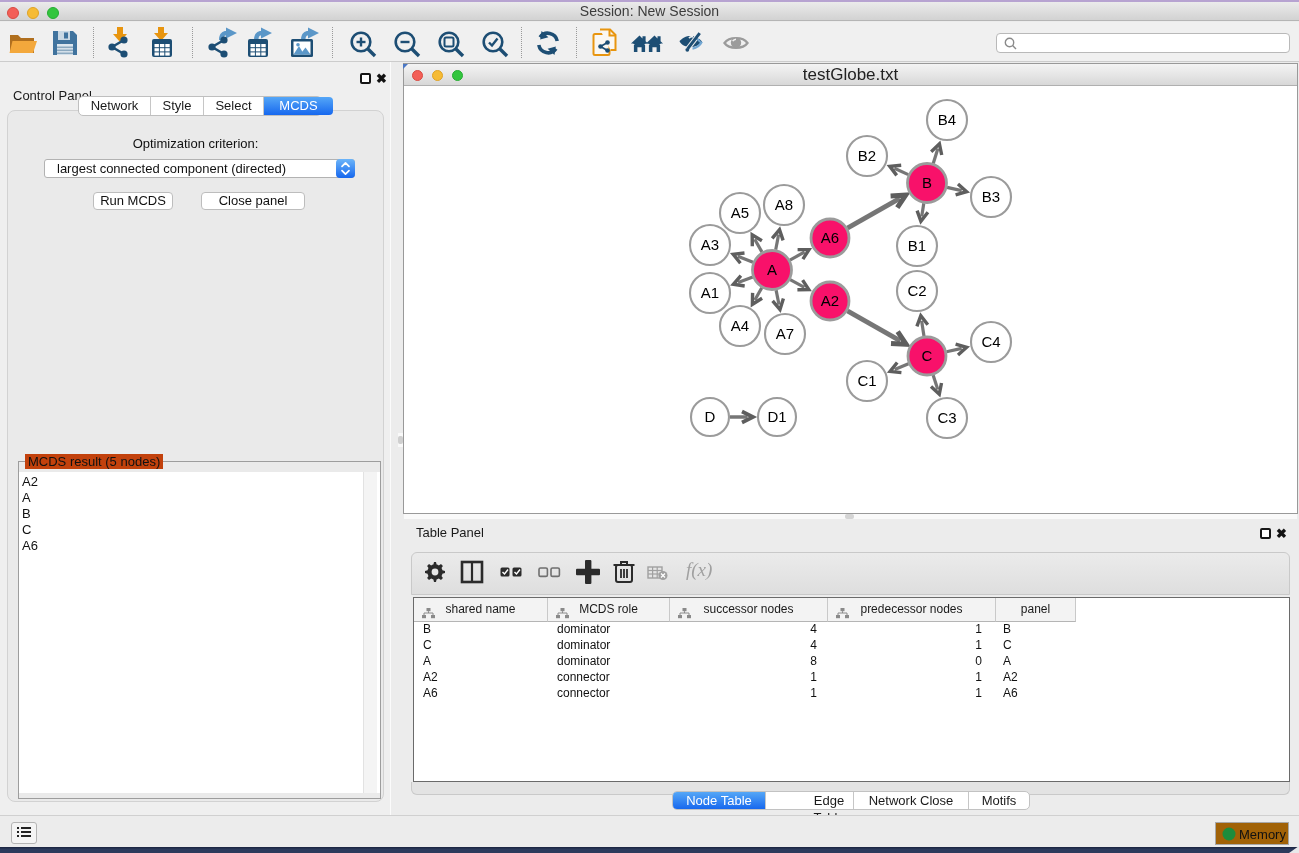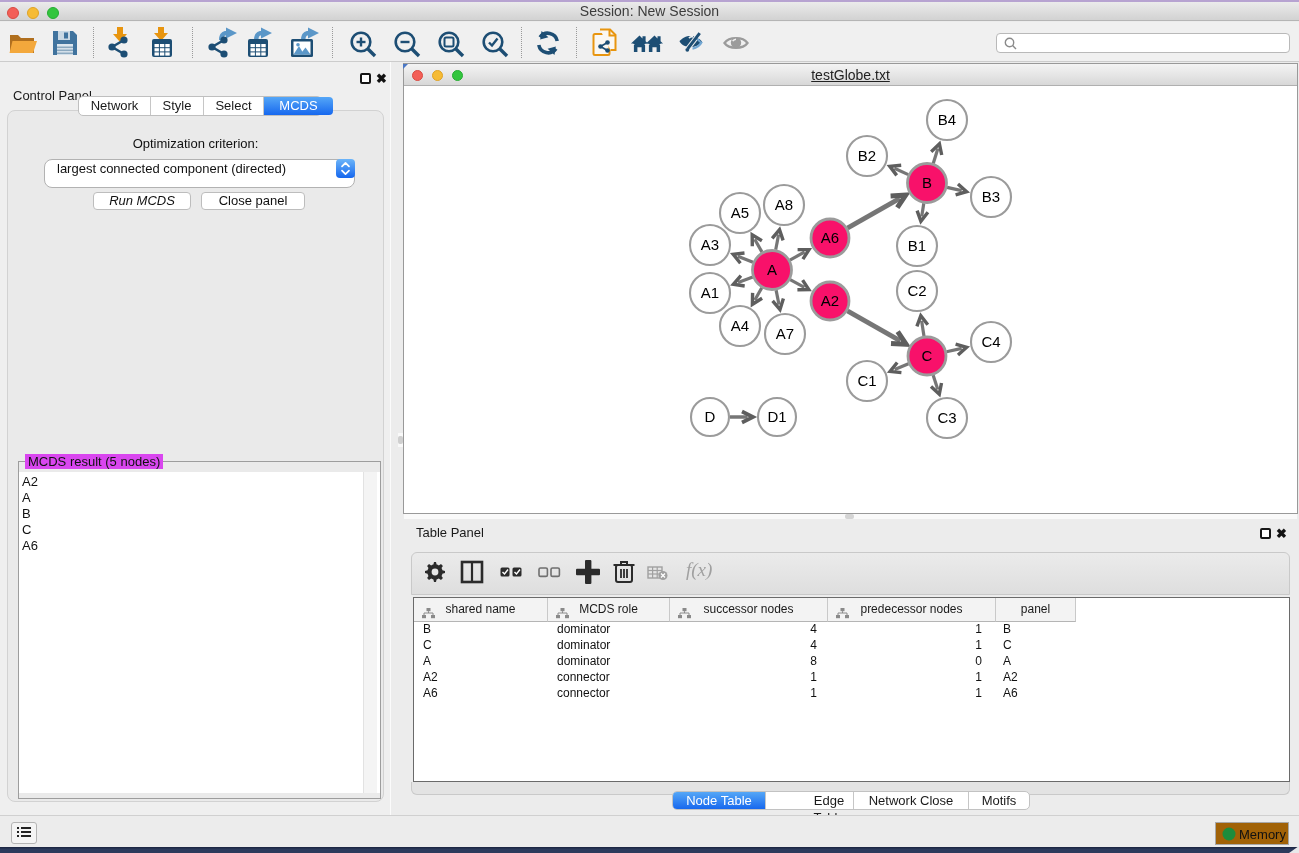--- a/index.html
+++ b/index.html
@@ -19,33 +19,33 @@
 #cpanel-inner { left:7px; top:110px; width:377px; height:692px; background:#eaeaea;
   border:1px solid #d2d2d2; border-radius:8px; }
 .ptitle { font-size:13px; color:#1a1a1a; }
 .sqicon { width:11px; height:11px; border:2px solid #161616; border-radius:2px; background:#fff; }
 .xicon { font-size:13px; font-weight:bold; color:#111; }
 .tabs { display:flex; height:20px; border:1px solid #bfbfbf; border-radius:5px; background:#fff; }
 .tabs .tab { flex:none; text-align:center; font-size:13px; color:#1a1a1a; line-height:18px; border-right:1px solid #c6c6c6; }
 .tabs .tab:last-child { border-right:none; }
 .tabs .sel { background:linear-gradient(#55a7f7,#1768ee); color:#fff; }
 #optlabel { left:8px; top:136px; width:375px; text-align:center; font-size:13px; color:#111; }
-#selbox { left:44px; top:159px; width:311px; height:29px; background:#fff; border:1px solid #b2b2b2; border-radius:8px; }
+#selbox { left:44px; top:159px; width:311px; height:19px; background:#fff; border:1px solid #b2b2b2; border-radius:3px; }
 #selbox .txt { position:absolute; left:12px; top:0; font-size:13px; line-height:17px; color:#111; }
 #selbox .step { position:absolute; right:-1px; top:-1px; width:19px; height:19px; border-radius:4px;
   background:linear-gradient(#6cb5f9,#1667ee); }
 .btn { background:#fff; border:1px solid #bdbdbd; border-radius:4px; font-size:13px; color:#111; text-align:center; }
 #fieldset { left:18px; top:461px; width:363px; height:338px; border:1px solid #9d9d9d; }
-#fieldlegend { left:25px; top:454px; background:#d946ef; padding:0 3px; font-size:13px; color:#111; }
+#fieldlegend { left:25px; top:454px; background:#c2410c; padding:0 3px; font-size:13px; color:#111; }
 #listbox { left:19px; top:472px; width:361px; height:321px; background:#fff; }
 #lb-sb { left:363px; top:472px; width:14px; height:321px; background:#f4f4f4; border-left:1px solid #e2e2e2; }
 .lit { font-size:13px; color:#111; }
 #netwin { left:403px; top:63px; width:895px; height:451px; background:#ffffff; border:1px solid #999; }
 #nettitle { left:404px; top:64px; width:893px; height:22px; background:linear-gradient(#f4f4f4,#d8d8d8); border-bottom:1px solid #b0b0b0; }
-#nettitle .t { width:100%; text-align:center; font-size:14px; color:#222; line-height:22px;text-decoration:underline; }
+#nettitle .t { width:100%; text-align:center; font-size:17px; color:#222; line-height:22px; }
 #ttoolbar { left:411px; top:552px; width:879px; height:43px; background:linear-gradient(#ebebeb,#dedede);
   border:1px solid #c9c9c9; border-radius:6px 6px 0 0; }
 #tfooter { left:411px; top:782px; width:879px; height:13px; background:#e3e3e3; border:1px solid #c9c9c9; border-top:none; border-radius:0 0 6px 6px; }
 #ttable { left:413px; top:597px; width:877px; height:185px; background:#fff; border:1px solid #6a6a6a; }
 .hdr { position:absolute; top:598px; height:24px; background:#f3f3f3; border-right:1px solid #c9c9c9; border-bottom:1px solid #b5b5b5; }
 .hdr .htx { width:100%; text-align:center; font-size:12px; color:#1a1a1a; line-height:23px; }
 .cell { position:absolute; font-size:12px; color:#111; }
 #ttabs { left:672px; top:791px; display:flex; height:19px; border:1px solid #c2c2c2; border-radius:5px; background:#fff; }
 #ttabs .tab { text-align:center; font-size:13px; color:#1a1a1a; line-height:17px; border-right:1px solid #c6c6c6; }
 #ttabs .tab:last-child { border-right:none; }
@@ -212,21 +212,21 @@
   <div class="tab sel" style="width:69px;border-radius:0 4px 4px 0;">MCDS</div>
 </div>
 <div id="optlabel" class="abs">Optimization criterion:</div>
 <div id="selbox" class="abs">
   <div class="txt">largest connected component (directed)</div>
   <div class="step"><svg width="19" height="19" viewBox="0 0 19 19">
         <path d="M6 7.3 L9.5 3.8 L13 7.3" fill="none" stroke="#fff" stroke-width="1.7" stroke-linecap="round" stroke-linejoin="round"></path>
         <path d="M6 11.7 L9.5 15.2 L13 11.7" fill="none" stroke="#fff" stroke-width="1.7" stroke-linecap="round" stroke-linejoin="round"></path>
       </svg></div>
 </div>
-<div class="abs btn" style="left:93px;top:192px;width:98px;height:18px;line-height:16px;font-style:italic;">Run MCDS</div>
+<div class="abs btn" style="left:93px;top:192px;width:80px;height:18px;line-height:16px;">Run MCDS</div>
 <div class="abs btn" style="left:201px;top:192px;width:104px;height:18px;line-height:16px;">Close panel</div>
 <div id="fieldset" class="abs"></div>
 <div id="fieldlegend" class="abs">MCDS result (5 nodes)</div>
 <div id="listbox" class="abs"></div>
 <div id="lb-sb" class="abs"></div>
 <div class="abs lit" style="left:22px;top:474px;">A2</div>
 <div class="abs lit" style="left:22px;top:490px;">A</div>
 <div class="abs lit" style="left:22px;top:506px;">B</div>
 <div class="abs lit" style="left:22px;top:522px;">C</div>
 <div class="abs lit" style="left:22px;top:538px;">A6</div>

